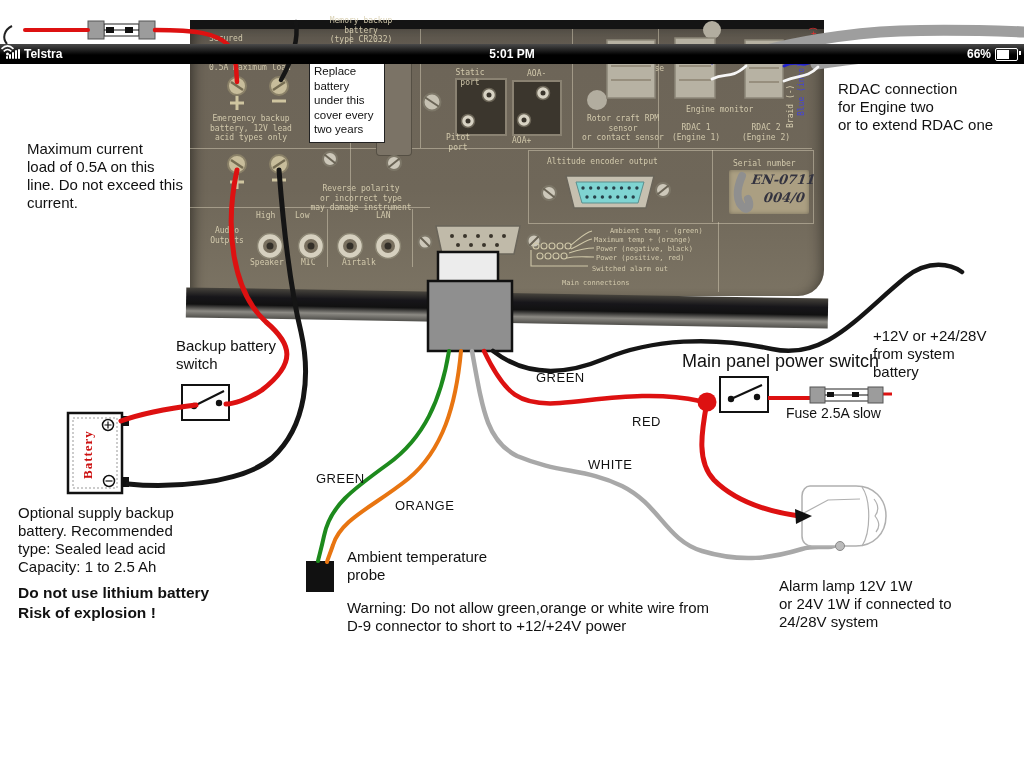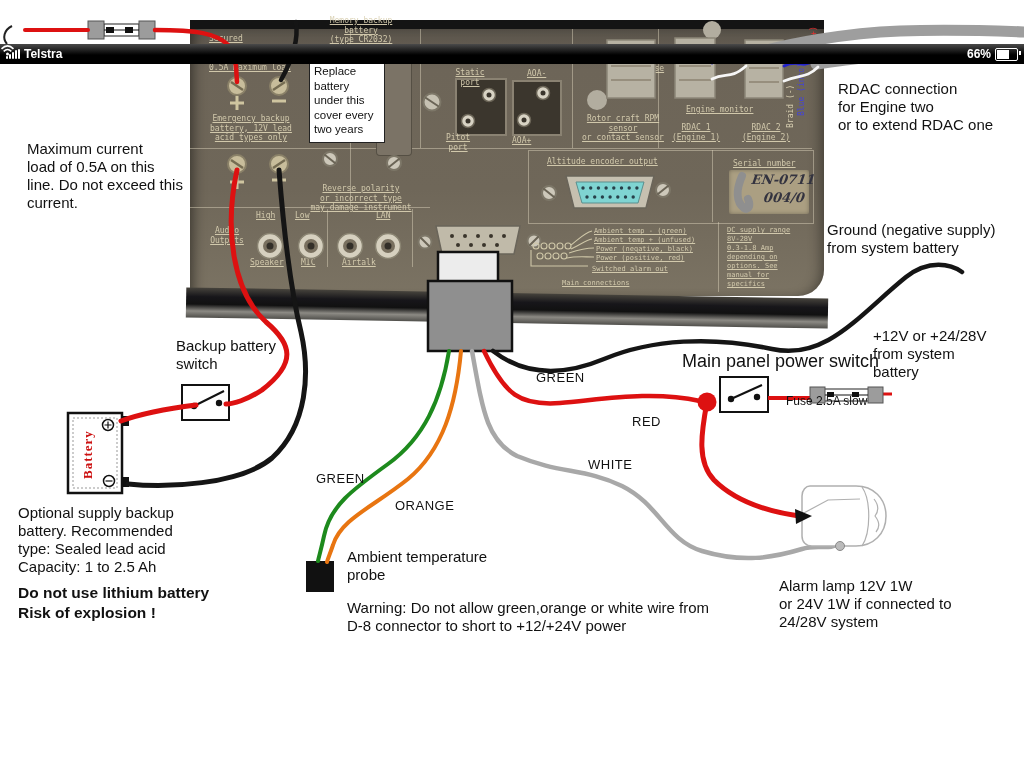--- a/index.html
+++ b/index.html
@@ -25,21 +25,21 @@
       border-bottom-right-radius:26px;
       box-shadow:inset 10px 0 14px -8px rgba(0,0,0,.55), inset -10px 0 14px -8px rgba(0,0,0,.45);}
   #panel-band{position:absolute;left:186px;top:293px;width:642px;height:30px;transform:rotate(1deg);
       background:linear-gradient(180deg,#46433c,#17161a 30%,#111 55%,#8c8a84 78%,#504f4b 100%);}
   .divider{position:absolute;background:rgba(226,218,192,.45);}
   .port{position:absolute;background:#3b362d;border:2px solid #8a8272;}
   #mem-cover{position:absolute;left:376px;top:44px;width:34px;height:110px;background:#7b7366;
       border:1px solid rgba(60,55,45,.6);border-radius:4px;}
   
   .ptext{position:absolute;font:8px/9.5px "DejaVu Sans Mono",monospace;color:#d9d0b2;
-         white-space:pre-line;opacity:.93;text-decoration:underline;}
+         white-space:pre-line;opacity:.93;}
   .pcenter{text-align:center;}
   .tiny{font-size:7px;line-height:9px;}
   .vlabel{position:absolute;font:8px "DejaVu Sans Mono",monospace;white-space:nowrap;
           transform:rotate(-90deg);transform-origin:0 0;}
   .hand{position:absolute;font:italic 600 13px/17px "DejaVu Serif",serif;color:#33333f;
         transform:skewX(-8deg);white-space:pre-line;}
   
   .ann{position:absolute;font:15px/18px "Liberation Sans",sans-serif;color:#111;white-space:pre-line;}
   .bold{font-weight:bold;font-size:15.5px;line-height:20px;}
   .wirelabel{font-size:13px;letter-spacing:.5px;}
@@ -63,20 +63,21 @@
           <i style="height:9px"></i>
           <i style="height:10px"></i>
       </span>
       <span>Telstra</span>
       <svg width="15" height="12" viewBox="0 0 15 12">
         <path d="M1.5 4.8 Q7.5 -1 13.5 4.8" stroke="#fff" stroke-width="1.6" fill="none"></path>
         <path d="M3.7 7.3 Q7.5 3.7 11.3 7.3" stroke="#fff" stroke-width="1.6" fill="none"></path>
         <circle cx="7.5" cy="10" r="1.5" fill="#fff"></circle>
       </svg>
     </div>
+    <div class="sb-center">5:01 PM</div>
     <div class="sb-right">
       <span>66%</span>
       <span class="batt">
           <i></i>
         </span>
     </div>
   </div>
 
   <div id="panel-top-strip"></div>
   <div id="panel-face"></div>
@@ -136,33 +137,26 @@
   <div class="hand" style="left:752px;top:171px">EN-0711</div>
   <div class="hand" style="left:764px;top:189px">004/0</div>
   <div class="ptext pcenter" style="left:206px;top:226px;width:42px">Audio
 Outputs</div>
   <div class="ptext" style="left:256px;top:211px">High</div>
   <div class="ptext" style="left:295px;top:211px">Low</div>
   <div class="ptext" style="left:376px;top:211px">LAN</div>
   <div class="ptext" style="left:250px;top:258px">Speaker</div>
   <div class="ptext" style="left:301px;top:258px">MIC</div>
   <div class="ptext" style="left:342px;top:258px">Airtalk</div>
-  <div class="ptext tiny" style="left:594px;top:227px">Ambient temp - (green)</div>
-  <div class="ptext tiny" style="left:594px;top:236px">Ambient temp + (unfused)</div>
+  <div class="ptext tiny" style="left:610px;top:227px">Ambient temp - (green)</div>
+  <div class="ptext tiny" style="left:594px;top:236px">Maximum temp + (orange)</div>
   <div class="ptext tiny" style="left:596px;top:245px">Power (negative, black)</div>
   <div class="ptext tiny" style="left:596px;top:254px">Power (positive, red)</div>
   <div class="ptext tiny" style="left:592px;top:265px">Switched alarm out</div>
   <div class="ptext tiny" style="left:562px;top:279px">Main connections</div>
-  <div class="ptext tiny" style="left:727px;top:226px">DC supply range
-8V-28V
-0.3-1.8 Amp
-depending on
-options. See
-manual for
-specifics</div>
 
   <svg width="1024" height="768" viewBox="0 0 1024 768">
 
     <g stroke-linecap="round">
       <g>
           <circle cx="330" cy="159" r="7" fill="#cdc8ba" stroke="#7d7768" stroke-width="2"></circle>
           <line x1="325" y1="155" x2="335" y2="163" stroke="#6a6456" stroke-width="2"></line>
         </g>
       <g>
           <circle cx="394" cy="163" r="7" fill="#cdc8ba" stroke="#7d7768" stroke-width="2"></circle>
@@ -400,28 +394,26 @@
 battery. Recommended
 type: Sealed lead acid
 Capacity: 1 to 2.5 Ah</div>
   <div class="ann bold" style="left:18px;top:583px">Do not use lithium battery
 Risk of explosion !</div>
   <div class="ann wirelabel" style="left:316px;top:470px">GREEN</div>
   <div class="ann wirelabel" style="left:395px;top:497px">ORANGE</div>
   <div class="ann" style="left:347px;top:548px">Ambient temperature
 probe</div>
   <div class="ann" style="left:347px;top:599px">Warning: Do not allow green,orange or white wire from
-D-8 connector to short to +12/+24V power</div>
+D-9 connector to short to +12/+24V power</div>
   <div class="ann wirelabel" style="left:536px;top:369px">GREEN</div>
   <div class="ann wirelabel" style="left:632px;top:413px">RED</div>
   <div class="ann wirelabel" style="left:588px;top:456px">WHITE</div>
   <div class="ann" style="left:682px;top:352px;font-size:18px">Main panel power switch</div>
-  <div class="ann" style="left:786px;top:392px;font-size:12px">Fuse 2.5A slow</div>
-  <div class="ann" style="left:827px;top:221px">Ground (negative supply)
-from system battery</div>
+  <div class="ann" style="left:786px;top:404px;font-size:14px">Fuse 2.5A slow</div>
   <div class="ann" style="left:873px;top:327px">+12V or +24/28V
 from system
 battery</div>
   <div class="ann" style="left:779px;top:577px">Alarm lamp 12V 1W
 or 24V 1W if connected to
 24/28V system</div>
   <div class="ann" style="left:838px;top:80px">RDAC connection
 for Engine two
 or to extend RDAC one</div>
   <div id="note-box">Replace

